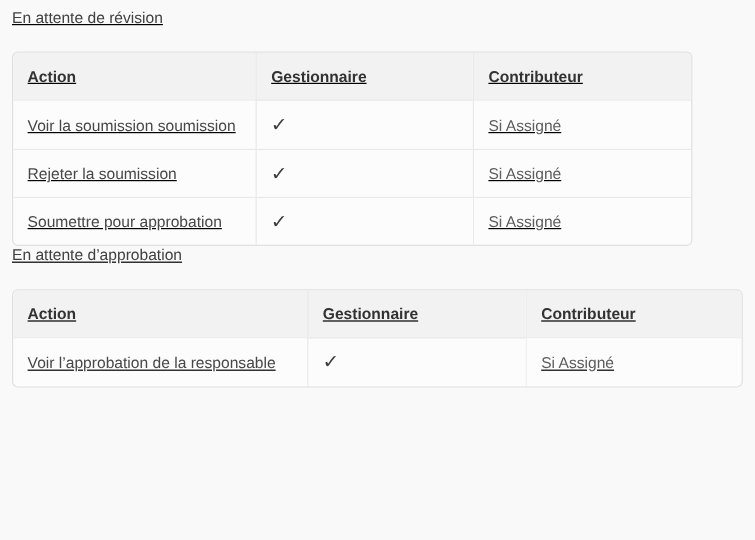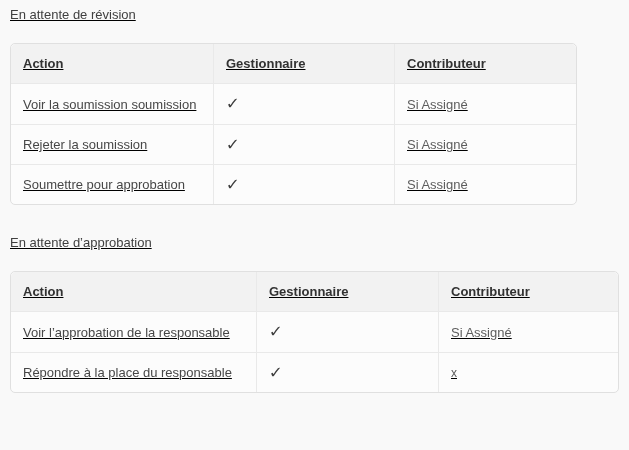--- a/index.html
+++ b/index.html
@@ -25,21 +25,21 @@
     font-family: "Liberation Sans", "DejaVu Sans", sans-serif;
   }
   .wrap { padding: 7px 0 0 10px; text-decoration: underline; }
   .section-heading {
     font-size: 13px;
     line-height: 16px;
     color: var(--heading-text);
     margin: 0 0 20px 0;
     font-weight: 400;
   }
-  .section-2 { margin-top: 30px; }
+  .section-2 { }
   table.perm-table {
     border-collapse: separate;
     border-spacing: 0;
     table-layout: fixed;
     background: var(--row-bg);
     border: 1px solid var(--border-outer);
     border-radius: 5px;
   }
   table.t1 { width: 565px; }
   table.t2 { width: 607px; }
@@ -134,22 +134,17 @@
           <th>Gestionnaire</th>
           <th>Contributeur</th>
         </tr>
       </thead>
       <tbody>
         <tr>
           <td>Voir l’approbation de la responsable</td>
           <td><span class="check">✓</span></td>
           <td class="muted">Si Assigné</td>
         </tr>
-        <tr>
-          <td>Répondre à la place du responsable</td>
-          <td><span class="check">✓</span></td>
-          <td><span class="x-mark">x</span></td>
-        </tr>
       </tbody>
     </table>
   </section>
 
 </div>
 
 </body></html>

